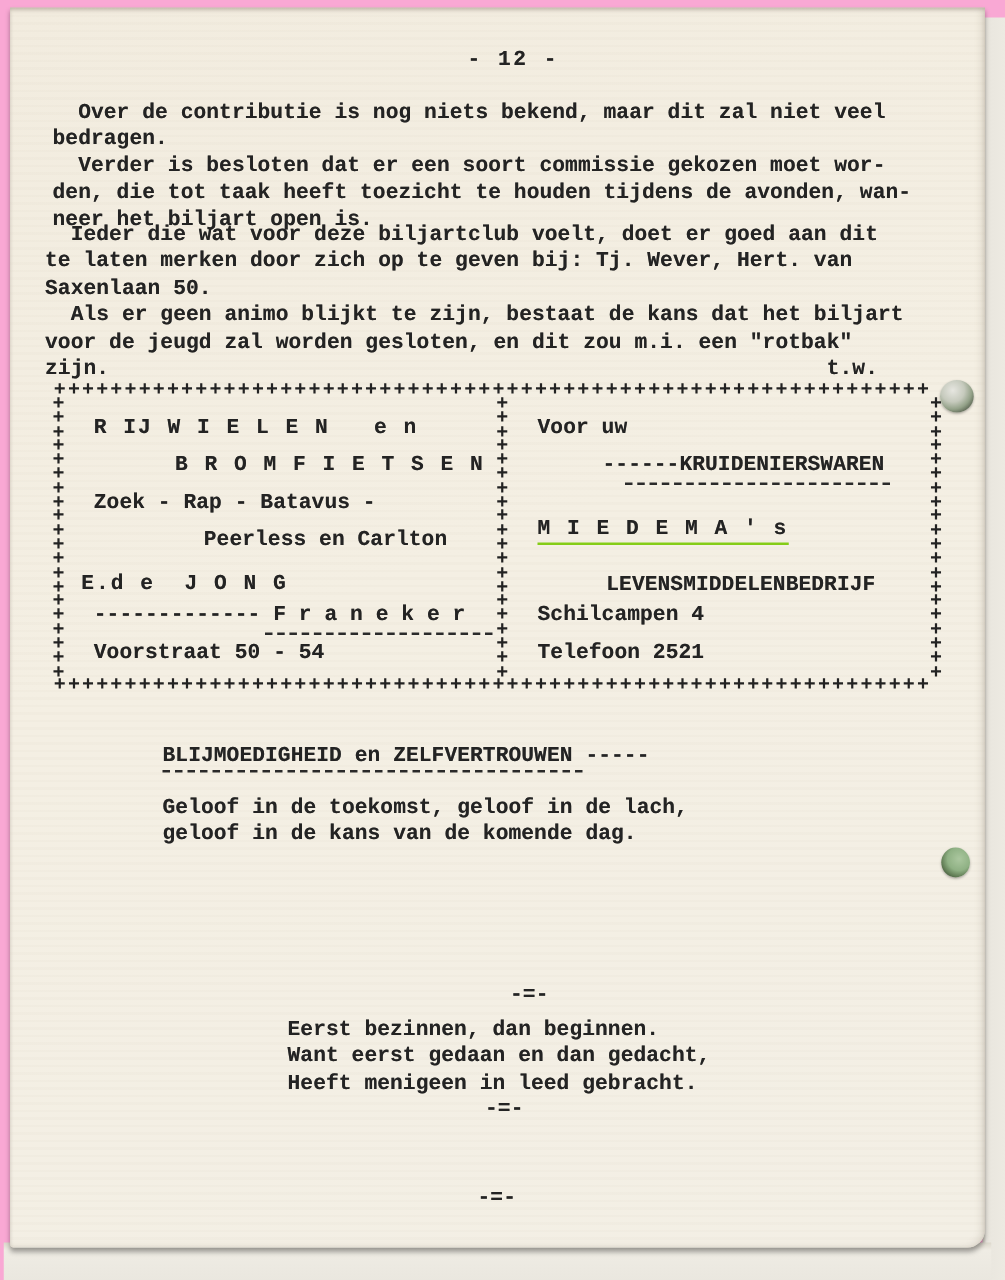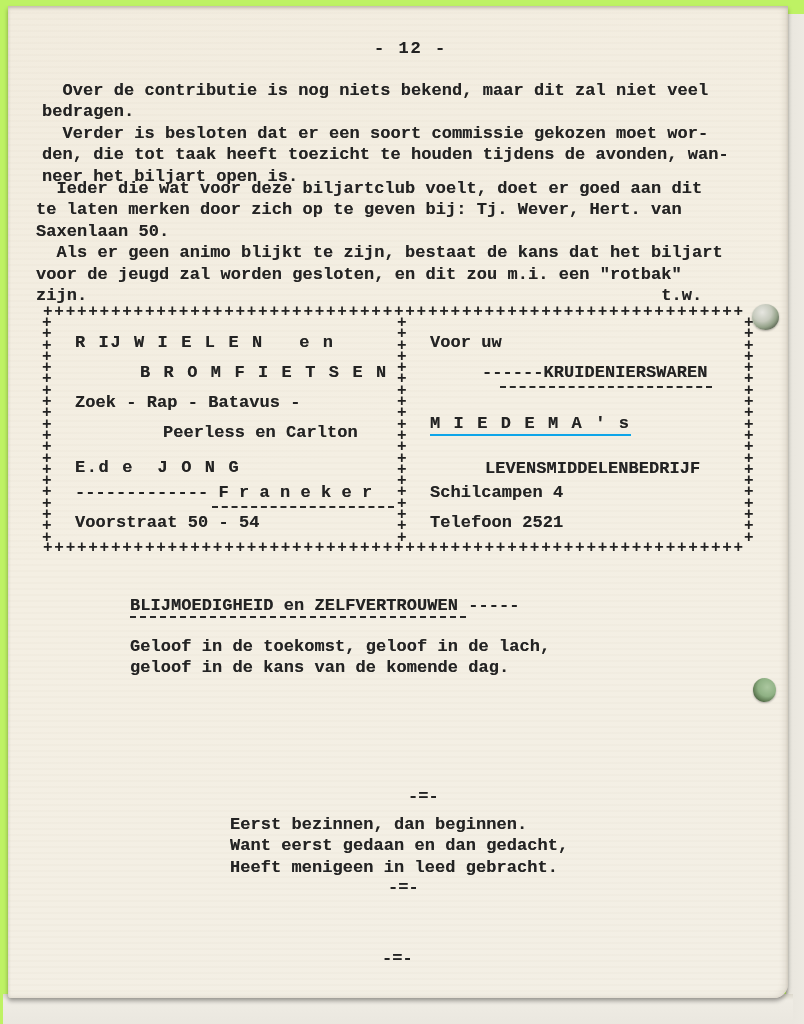--- a/index.html
+++ b/index.html
@@ -1,17 +1,17 @@
 <!DOCTYPE html>
 <html><head>
 <meta charset="utf-8">
 <style>
   html,body{margin:0;padding:0;}
   body{background:#0e0d0b;font-family:"Liberation Mono","DejaVu Sans Mono",monospace;}
-  .canvas{position:relative;width:804px;height:1024px;background:#bef264;overflow:hidden;}
+  .canvas{position:relative;width:804px;height:1024px;background:#f9a8d4;overflow:hidden;}
 
   
   .fore-edge{position:absolute;left:786px;top:14px;width:18px;height:1010px;
     background:linear-gradient(90deg,#c9c5b9 0,#e9e6de 3px,#edeae2 100%);}
   
   .under-sheet{position:absolute;left:3px;top:994px;width:790px;height:30px;
     background:linear-gradient(180deg,#dcd8cc 0,#efece4 6px,#eae7df 100%);}
 
   
   .paper{position:absolute;left:8px;top:6px;width:780px;height:992px;
@@ -34,21 +34,21 @@
   
   .t{position:absolute;white-space:pre;color:#232323;font-weight:700;
      font-size:17px;line-height:21.4px;letter-spacing:.05px;
      text-shadow:0 0 .5px rgba(35,35,35,.55);}
   .sp{letter-spacing:1.6px;}
   .center-head{letter-spacing:2px;}
 
   
   .dashes{position:absolute;border-top:2.6px dashed #2a2a2a;height:0;}
 
-  .u-solid{border-bottom:2px solid #0ea5e9;padding-bottom:1px;}
+  .u-solid{border-bottom:2px solid #84cc16;padding-bottom:1px;}
 
   .adbox{position:absolute;left:42px;top:306px;width:714px;height:252px;}
   .plus-row{position:absolute;left:1px;width:712px;white-space:nowrap;overflow:hidden;
     font-size:16px;font-weight:700;color:#222;letter-spacing:1.72px;line-height:16px;}
   .plus-col{position:absolute;top:12px;width:14px;white-space:pre;
     font-size:16px;font-weight:700;color:#222;line-height:11.3px;}
 </style>
 </head>
 <body>
 
@@ -132,21 +132,21 @@
 +
 +
 +
 +</div>
 
     <div>
       <div class="t sp" style="left:33px;top:26px;">R IJ W I E L E N   e n</div>
       <div class="t sp" style="left:98px;top:56px;">B R O M F I E T S E N</div>
       <div class="t" style="left:33px;top:86px;">Zoek - Rap - Batavus -</div>
       <div class="t" style="left:121px;top:116px;">Peerless en Carlton</div>
-      <div class="t sp" style="left:33px;top:151px;text-align:center;">E.d e  J O N G</div>
+      <div class="t sp" style="left:23px;top:151px;text-align:center;">E.d e  J O N G</div>
       <div class="t" style="left:33px;top:176px;">------------- F r a n e k e r</div>
       <div class="dashes" style="left:170px;top:200px;width:182px;"></div>
       <div class="t" style="left:33px;top:206px;">Voorstraat 50 - 54</div>
     </div>
 
     <div>
       <div class="t" style="left:388px;top:26px;">Voor uw</div>
       <div class="t" style="left:440px;top:56px;">------KRUIDENIERSWAREN</div>
       <div class="dashes" style="left:458px;top:80px;width:212px;"></div>
       <div class="t sp" style="left:388px;top:107px;"><span class="u-solid">M I E D E M A ' s</span></div>

